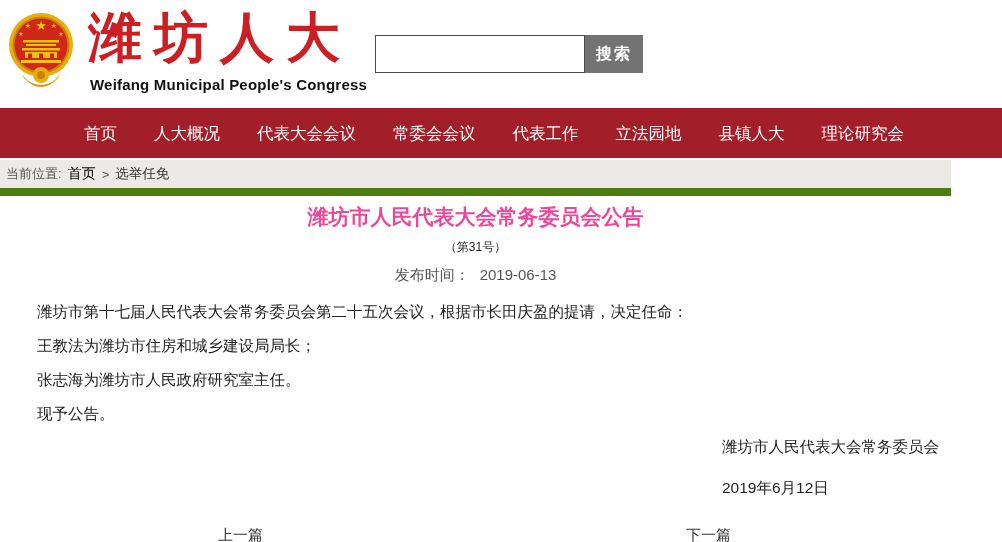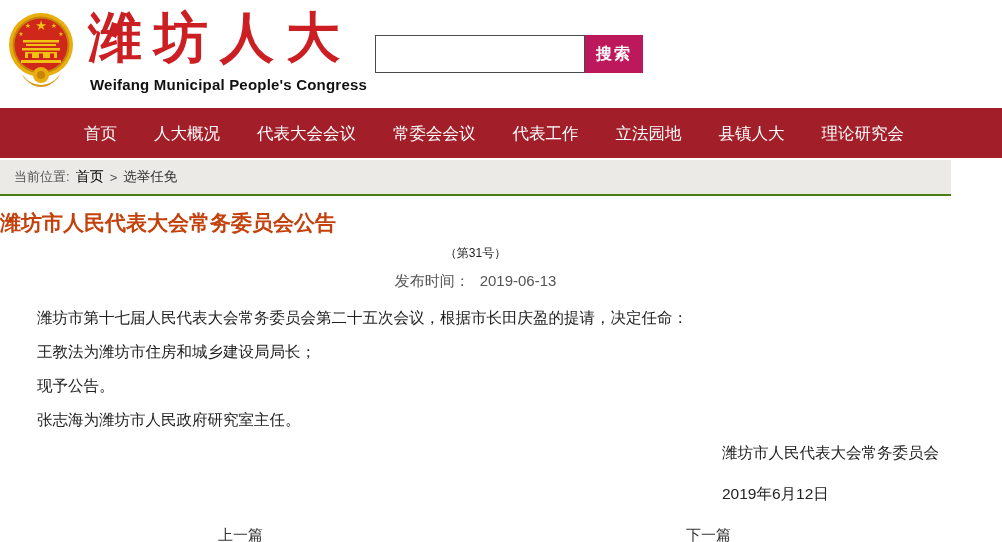--- a/index.html
+++ b/index.html
@@ -10,42 +10,42 @@
   
   .header { position:relative; width:100%; height:108px; background:#fff; }
   .emblem { position:absolute; left:8px; top:8px; width:66px; height:82px; }
   .site-name { position:absolute; left:88px; top:6px; font-size:54px; font-weight:bold;
                color:#CB1F23; letter-spacing:12px; line-height:62px; white-space:nowrap; }
   .site-name-en { position:absolute; left:90px; top:76px; font-size:15px; font-weight:bold;
                   color:#111; letter-spacing:0.2px; }
   .searchbar { position:absolute; left:375px; top:35px; height:38px; display:flex; }
   .search-input { width:210px; height:38px; border:1px solid #4a4a4a; background:#fff;
                   outline:none; padding:0 8px; font-size:15px; }
-  .search-btn { width:58px; height:38px; background:#be185d; color:#fff; border:none;
+  .search-btn { width:58px; height:38px; background:#737373; color:#fff; border:none;
                 font-size:16px; font-weight:bold; cursor:pointer; letter-spacing:2px; }
 
   
   .nav { width:100%; height:50px; background:#A21E28; display:flex; align-items:center;
          padding-left:84px; gap:37px; }
   .nav-item { color:#fff; font-size:16.5px; line-height:50px; cursor:pointer;
               white-space:nowrap; text-decoration:none; }
 
   
   .breadcrumb { margin-top:2px; width:951px; height:36px; background:#ECEAE7;
-                border-bottom:2px solid #4d7c0f; display:flex; align-items:center;
-                padding-left:14px; }
+                border-bottom:8px solid #4d7c0f; display:flex; align-items:center;
+                padding-left:6px; }
   .bc-prefix { font-size:13px; color:#555; }
   .bc-home { font-size:14px; color:#000; margin-left:6px; cursor:pointer; }
   .bc-sep { font-size:13px; color:#555; margin:0 6px; }
   .bc-current { font-size:13.5px; color:#333; cursor:pointer; }
 
   
   .article { position:relative; width:951px; }
-  .article-title { margin-top:14px; font-size:21px; font-weight:bold;
-                   color:#c2410c; line-height:26px; }
+  .article-title { margin-top:8px; text-align:center; font-size:21px; font-weight:bold;
+                   color:#ec4899; line-height:26px; }
   .article-subtitle { margin-top:9px; text-align:center; font-size:12px; color:#222; }
   .article-pubdate { margin-top:10px; text-align:center; font-size:15px; color:#555; }
   .article-pubdate .pub-label { margin-right:10px;text-align:center; }
   .article-body { padding:16px 10px 0 37px; }
   .article-body p { font-size:15.5px; color:#222; line-height:21px; margin-bottom:13px; }
   .signature { width:fit-content; margin:10px 12px 0 auto; }
   .signature-name { font-size:15.5px; color:#222; line-height:20px; }
   .signature-date { font-size:15.5px; color:#222; margin-top:21px; }
 
   
@@ -120,22 +120,22 @@
   <div class="article">
     <div class="article-title">潍坊市人民代表大会常务委员会公告</div>
     <div class="article-subtitle">（第31号）</div>
     <div class="article-pubdate">
       <span class="pub-label">发布时间：</span><span>2019-06-13</span>
     </div>
 
     <div class="article-body">
       <p>潍坊市第十七届人民代表大会常务委员会第二十五次会议，根据市长田庆盈的提请，决定任命：</p>
       <p>王教法为潍坊市住房和城乡建设局局长；</p>
+      <p>张志海为潍坊市人民政府研究室主任。</p>
       <p>现予公告。</p>
-      <p>张志海为潍坊市人民政府研究室主任。</p>
     </div>
 
     <div class="signature">
       <div class="signature-name">潍坊市人民代表大会常务委员会</div>
       <div class="signature-date">2019年6月12日</div>
     </div>
   </div>
 
   <a class="pager-prev">上一篇</a>
   <a class="pager-next">下一篇</a>

